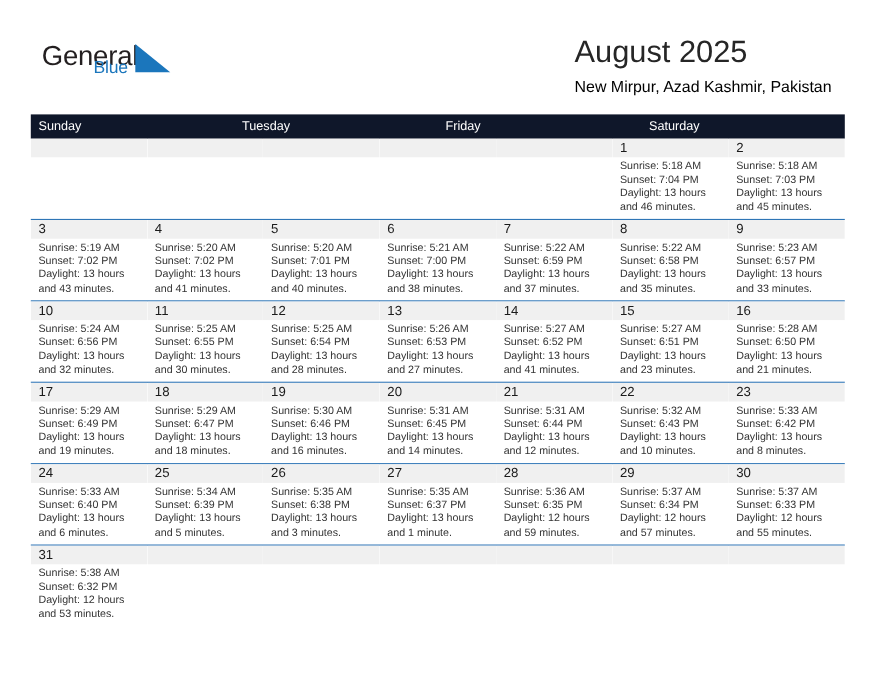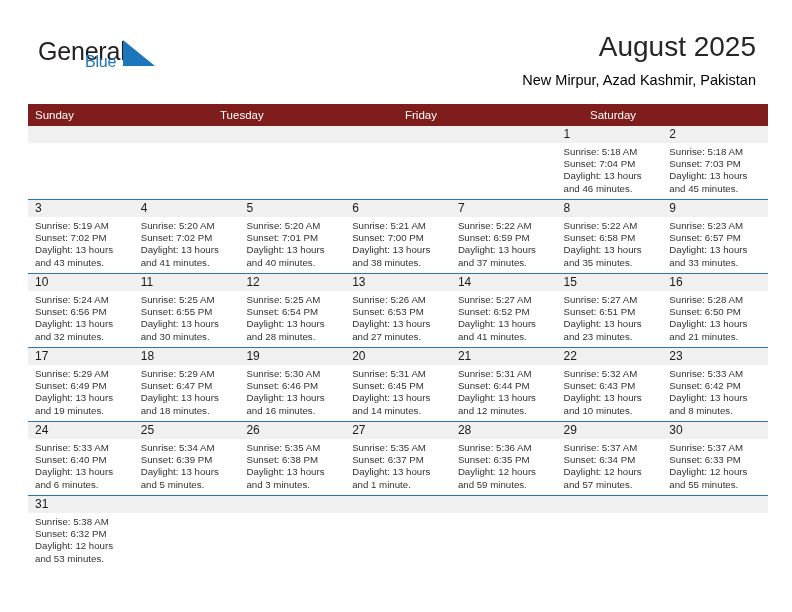--- a/index.html
+++ b/index.html
@@ -59,21 +59,21 @@
     font-size: 16px;
     line-height: 27px;
     color: #1b76bc;
     letter-spacing: -0.2px;
   }
 
   .title-block {
     position: absolute;
     right: 36px;
     top: 30px;
-    text-align: right;
+    text-align: left;
   }
   .cal-title {
     font-size: 28px;
     line-height: 34px;
     color: #262626;
     font-weight: normal;
     margin: 0;
     white-space: nowrap;
   }
   .cal-subtitle {
@@ -86,21 +86,21 @@
 
   
   .calendar {
     position: absolute;
     left: 28px;
     top: 104px;
     width: 740px;
   }
   .weekdays {
     display: flex;
-    background: #7f1d1d;
+    background: #0f172a;
     height: 22px;
   }
   .weekday {
     flex: 1 1 0;
     color: #ffffff;
     font-size: 11.5px;
     line-height: 22px;
     padding-left: 7px;
     box-sizing: border-box;
     overflow: hidden;

